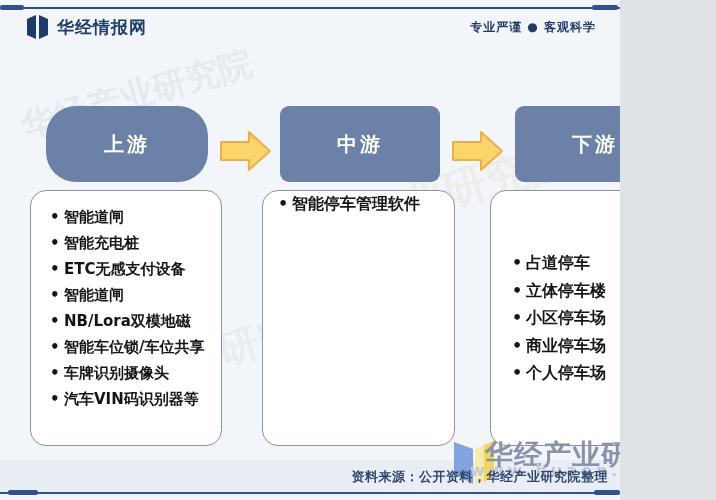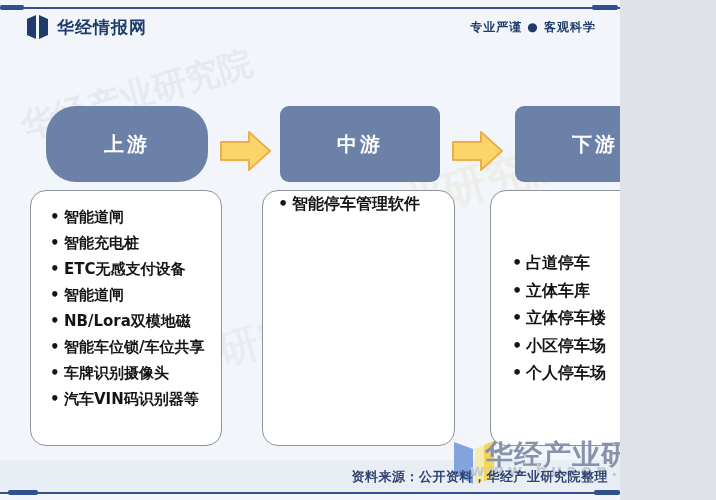--- a/index.html
+++ b/index.html
@@ -172,23 +172,23 @@
       </ul>
   </div>
   <div class="panel p2">
     <ul>
         <li>智能停车管理软件</li>
       </ul>
   </div>
   <div class="panel p3">
     <ul>
         <li>占道停车</li>
-        <li>立体车库</li>
         <li>立体停车楼</li>
         <li>小区停车场</li>
+        <li>商业停车场</li>
         <li>个人停车场</li>
       </ul>
   </div>
 
   <div class="footer-band"></div>
 
   <span class="hy-logo">
     <svg width="50" height="50" viewBox="0 0 50 50">
       <polygon points="6,8 25,15 25,50 6,40" fill="#82A3DE"></polygon>
       <polygon points="27,15 36,11 36,48 27,50" fill="#F3ECAE"></polygon>

